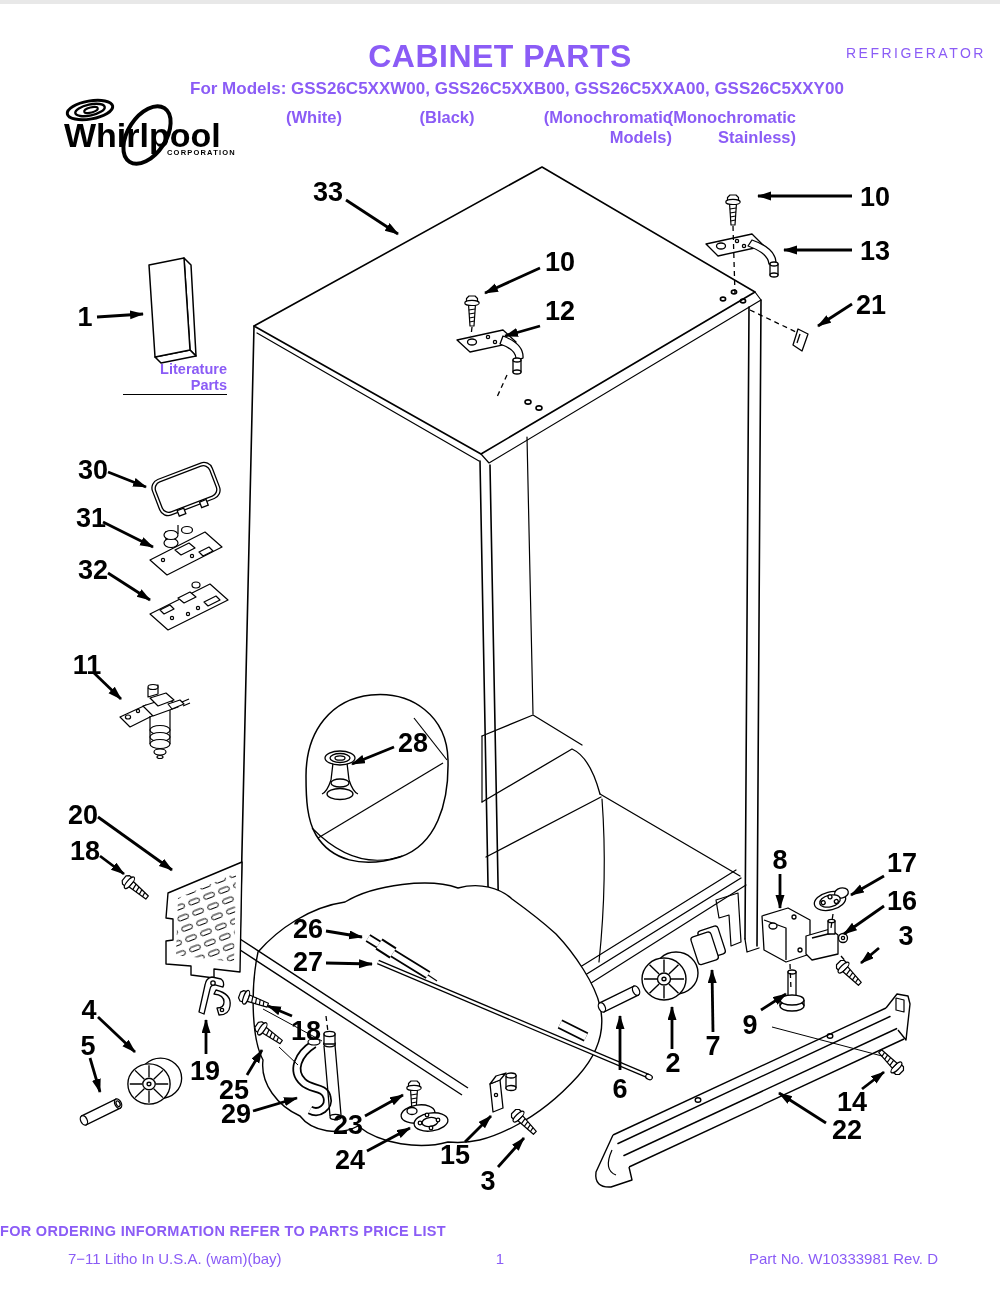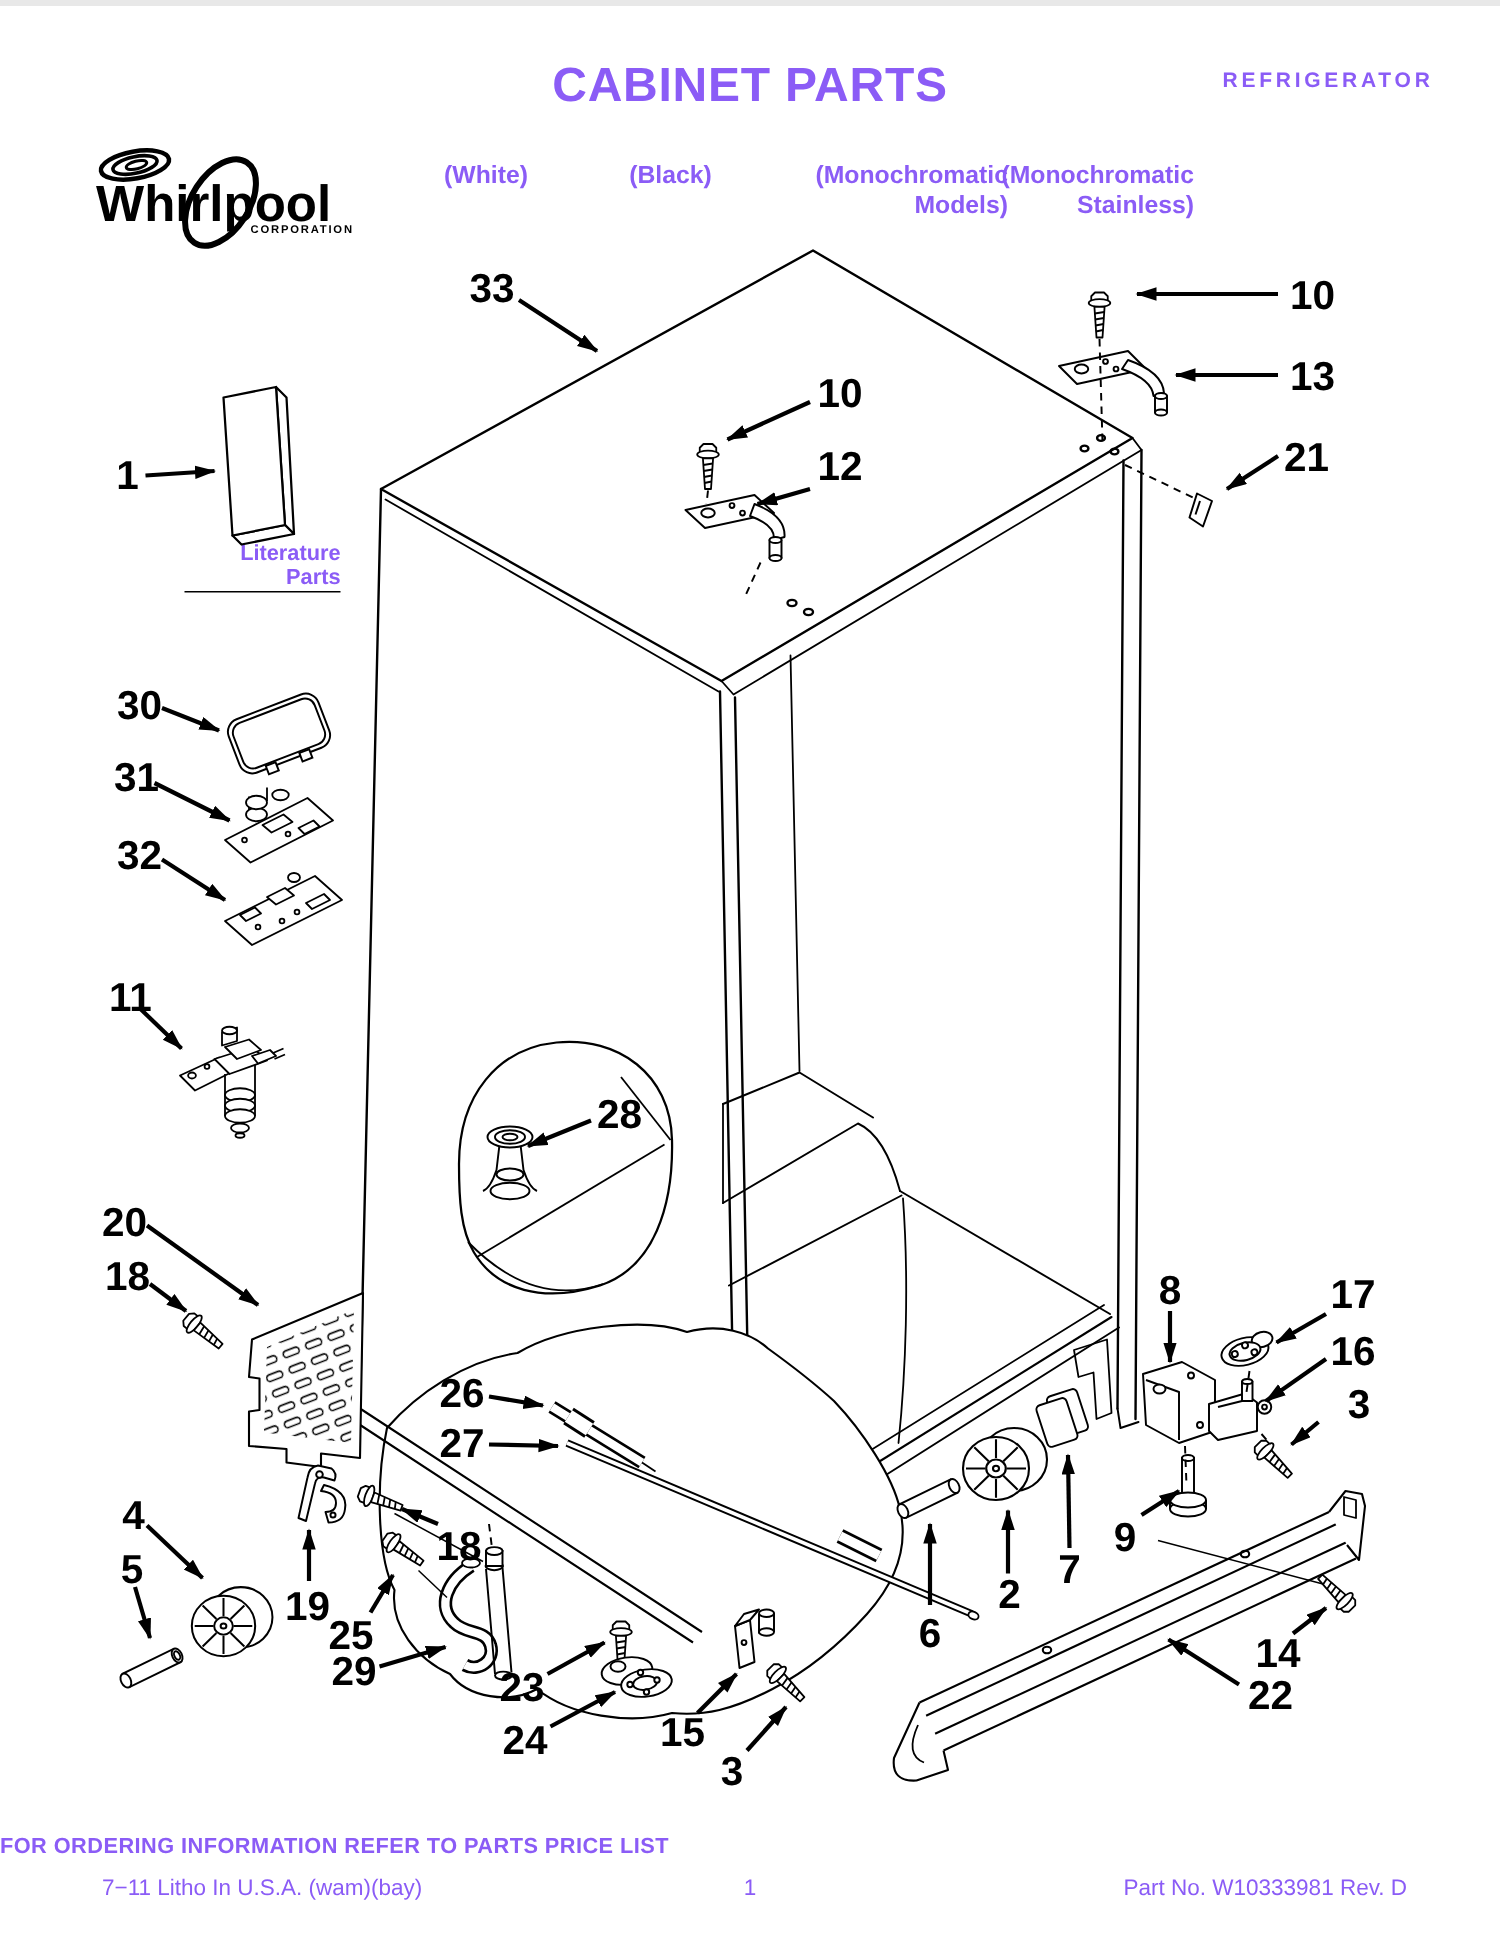--- a/index.html
+++ b/index.html
@@ -1,23 +1,23 @@
 <!DOCTYPE html>
 <html><head>
 <meta charset="utf-8">
 <style>
   html,body{margin:0;padding:0;background:#e8e8e8;}
   .page{position:relative;width:1000px;height:1294px;background:#fff;margin:4px auto;
         font-family:"Liberation Sans",sans-serif;color:#8b5cf6;overflow:hidden;}
   .abs{position:absolute;}
   .title{left:0;right:0;top:34px;text-align:center;font-size:32px;font-weight:bold;letter-spacing:.5px;}
-  .doctype{left:815px;top:41px;font-size:14px;letter-spacing:2.5px;font-weight:bold;}
+  .doctype{left:846px;top:41px;font-size:14px;letter-spacing:2.5px;}
   .models{left:190px;top:75px;font-size:17px;font-weight:bold;white-space:nowrap;}
   .variant{font-size:16.5px;font-weight:bold;line-height:20px;}
-  .v1{left:284px;top:103px;width:80px;text-align:center;}
+  .v1{left:274px;top:103px;width:80px;text-align:center;}
   .v2{left:407px;top:103px;width:80px;text-align:center;}
   .v3{left:541px;top:103px;width:131px;text-align:right;}
   .v4{left:665px;top:103px;width:131px;text-align:right;}
   .litlabel{left:123px;top:357px;width:104px;text-align:right;font-size:14.5px;font-weight:bold;
             border-bottom:1.6px solid #000;padding-bottom:1px;}
   .ordering{left:0;right:0;top:1219px;text-align:left;font-size:14.5px;font-weight:bold;letter-spacing:.3px;}
   .foot{top:1246px;font-size:15px;}
   .f-left{left:68px;}
   .f-center{left:0;right:0;text-align:center;}
   .f-right{right:62px;}
@@ -28,20 +28,21 @@
   .dash{stroke:#000;stroke-width:1.3;fill:none;stroke-dasharray:5 4;}
   .logo-svg{position:absolute;left:40px;top:85px;}
 </style>
 </head>
 <body>
 
 <div class="page">
 
   <div class="abs title">CABINET PARTS</div>
   <div class="abs doctype">REFRIGERATOR</div>
+  <div class="abs models">For Models: GSS26C5XXW00, GSS26C5XXB00, GSS26C5XXA00, GSS26C5XXY00</div>
   <div class="abs variant v1"><span>(White)</span></div>
   <div class="abs variant v2"><span>(Black)</span></div>
   <div class="abs variant v3">
     <div>(Monochromatic</div>
       <div>Models)</div>
   </div>
   <div class="abs variant v4">
     <div>(Monochromatic</div>
       <div>Stainless)</div>
   </div>

